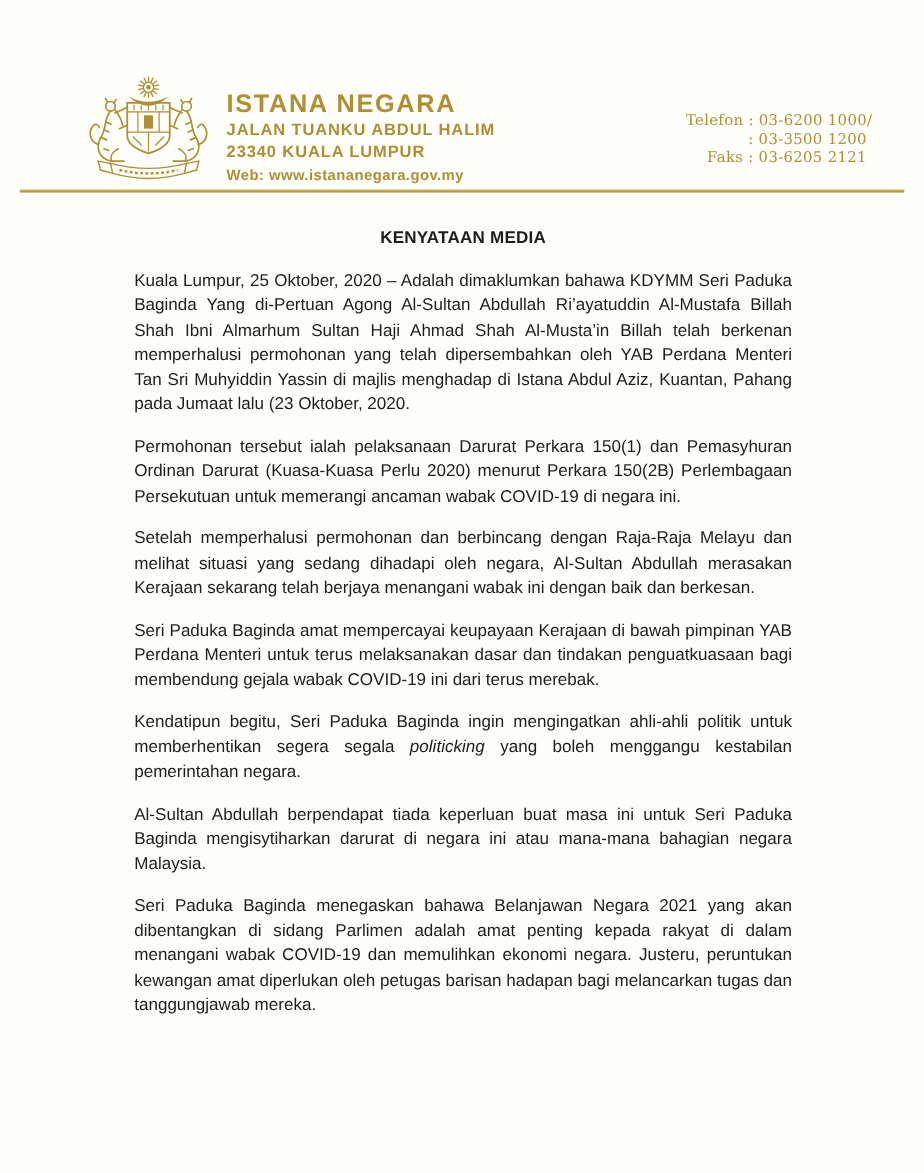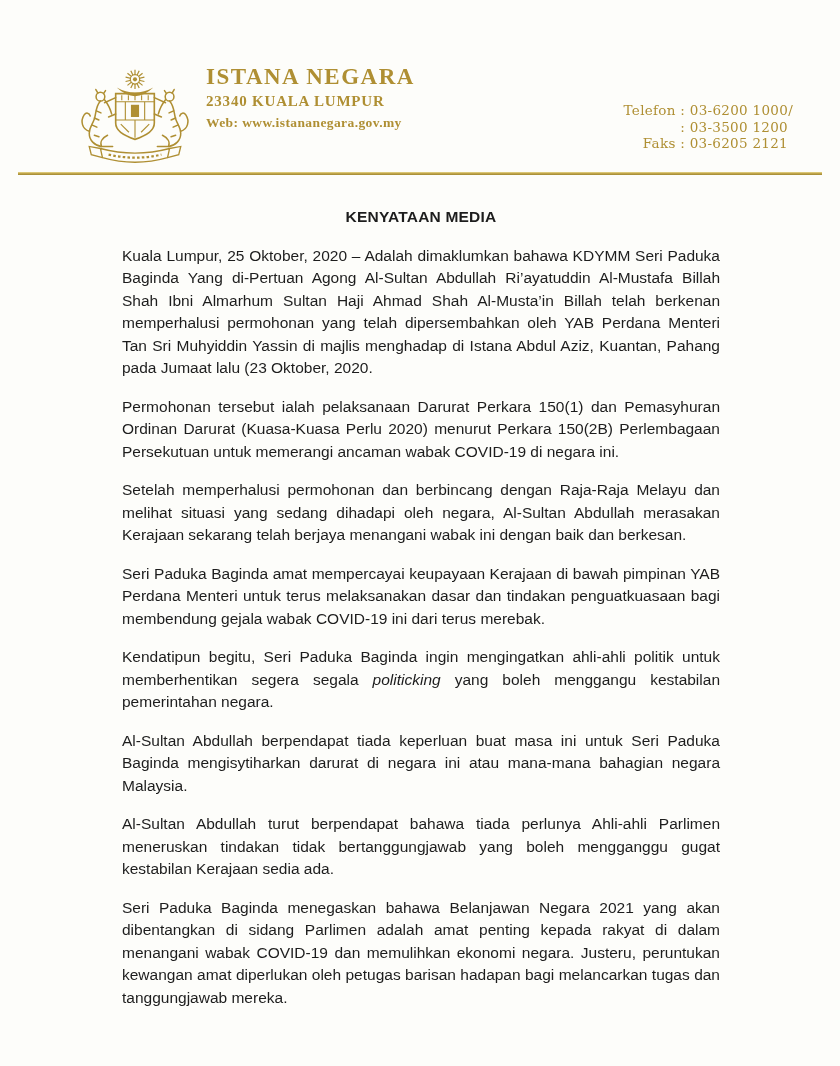--- a/index.html
+++ b/index.html
@@ -6,22 +6,22 @@
   html,body { margin:0; padding:0; background:#e9e9e9; }
   .page {
     width:840px; height:1066px; margin:0 auto; position:relative;
     background:var(--bg,#FDFDFA); box-sizing:border-box; overflow:hidden;
     font-family:"Liberation Sans", sans-serif;
   }
   
   .header { display:flex; align-items:flex-start; padding:52px 47px 0 74px; box-sizing:border-box; }
   .crest  { flex:0 0 auto; margin-top:14px; color:var(--gold,#AF8F33); }
   .hc {
-    margin-left:10px; margin-top:13px; color:var(--gold,#AF8F33);
-    font-family:Liberation Serif, serif; font-weight:bold;
+    margin-left:10px; margin-top:30px; color:var(--gold,#AF8F33);
+    font-family:Liberation Sans, sans-serif; font-weight:bold;
   }
   .org  { font-size:23px; letter-spacing:1.5px; line-height:1.08; }
   .addr { font-size:15px; letter-spacing:0.8px; margin-top:3px; line-height:1.15; }
   .web  { font-size:13.5px; letter-spacing:0.4px; margin-top:5px; }
   .hr-right {
     margin-left:auto; margin-top:50px; text-align:right;
     color:var(--gold,#AF8F33); font-family:"DejaVu Serif", serif; font-weight:normal;
     font-size:13.5px; line-height:16.5px; letter-spacing:0.3px; white-space:nowrap;
   }
   .ps { padding-right:5px; }
@@ -101,20 +101,21 @@
       <g stroke="currentColor" fill="none" stroke-width="1.3">
         <path d="M26,81 Q60,90 94,81 L92,90 Q60,99 28,90 Z"></path>
         <path d="M26,81 L15,79 L17,87 L28,90"></path>
         <path d="M94,81 L105,79 L103,87 L92,90"></path>
         <path d="M34,87 Q60,93 86,87" stroke-dasharray="2.5,2.2" stroke-width="2.2"></path>
       </g>
     </svg>
 
     <div class="hc">
       <div class="org">ISTANA NEGARA</div>
+      <div class="addr">JALAN TUANKU ABDUL HALIM</div>
       <div class="addr">23340 KUALA LUMPUR</div>
       <div class="web">Web: www.istananegara.gov.my</div>
     </div>
 
     <div class="hr-right">
       <div>Telefon : 03-6200 1000/</div>
       <div class="ps">: 03-3500 1200</div>
       <div class="ps">Faks : 03-6205 2121</div>
     </div>
   </div>
@@ -123,18 +124,17 @@
 
   <div class="content">
     <div class="title">KENYATAAN MEDIA</div>
     <div>
         <p class="para"><span>Kuala Lumpur, 25 Oktober, 2020 – Adalah dimaklumkan bahawa KDYMM Seri Paduka Baginda Yang di-Pertuan Agong Al-Sultan Abdullah Ri’ayatuddin Al-Mustafa Billah Shah Ibni Almarhum Sultan Haji Ahmad Shah Al-Musta’in Billah telah berkenan memperhalusi permohonan yang telah dipersembahkan oleh YAB Perdana Menteri Tan Sri Muhyiddin Yassin di majlis menghadap di Istana Abdul Aziz, Kuantan, Pahang pada Jumaat lalu (23 Oktober, 2020.</span></p>
         <p class="para"><span>Permohonan tersebut ialah pelaksanaan Darurat Perkara 150(1) dan Pemasyhuran Ordinan Darurat (Kuasa-Kuasa Perlu 2020) menurut Perkara 150(2B) Perlembagaan Persekutuan untuk memerangi ancaman wabak COVID-19 di negara ini.</span></p>
         <p class="para"><span>Setelah memperhalusi permohonan dan berbincang dengan Raja-Raja Melayu dan melihat situasi yang sedang dihadapi oleh negara, Al-Sultan Abdullah merasakan Kerajaan sekarang telah berjaya menangani wabak ini dengan baik dan berkesan.</span></p>
         <p class="para"><span>Seri Paduka Baginda amat mempercayai keupayaan Kerajaan di bawah pimpinan YAB Perdana Menteri untuk terus melaksanakan dasar dan tindakan penguatkuasaan bagi membendung gejala wabak COVID-19 ini dari terus merebak.</span></p>
         <p class="para"><span>Kendatipun begitu, Seri Paduka Baginda ingin mengingatkan ahli-ahli politik untuk memberhentikan segera segala </span><span class="italic">politicking</span><span> yang boleh menggangu kestabilan pemerintahan negara.</span></p>
         <p class="para"><span>Al-Sultan Abdullah berpendapat tiada keperluan buat masa ini untuk Seri Paduka Baginda mengisytiharkan darurat di negara ini atau mana-mana bahagian negara Malaysia.</span></p>
-        <p class="para"><span>Al-Sultan Abdullah turut berpendapat bahawa tiada perlunya Ahli-ahli Parlimen meneruskan tindakan tidak bertanggungjawab yang boleh mengganggu gugat kestabilan Kerajaan sedia ada.</span></p>
         <p class="para"><span>Seri Paduka Baginda menegaskan bahawa Belanjawan Negara 2021 yang akan dibentangkan di sidang Parlimen adalah amat penting kepada rakyat di dalam menangani wabak COVID-19 dan memulihkan ekonomi negara. Justeru, peruntukan kewangan amat diperlukan oleh petugas barisan hadapan bagi melancarkan tugas dan tanggungjawab mereka.</span></p>
       </div>
   </div>
 
 </div>
 
 </body></html>

